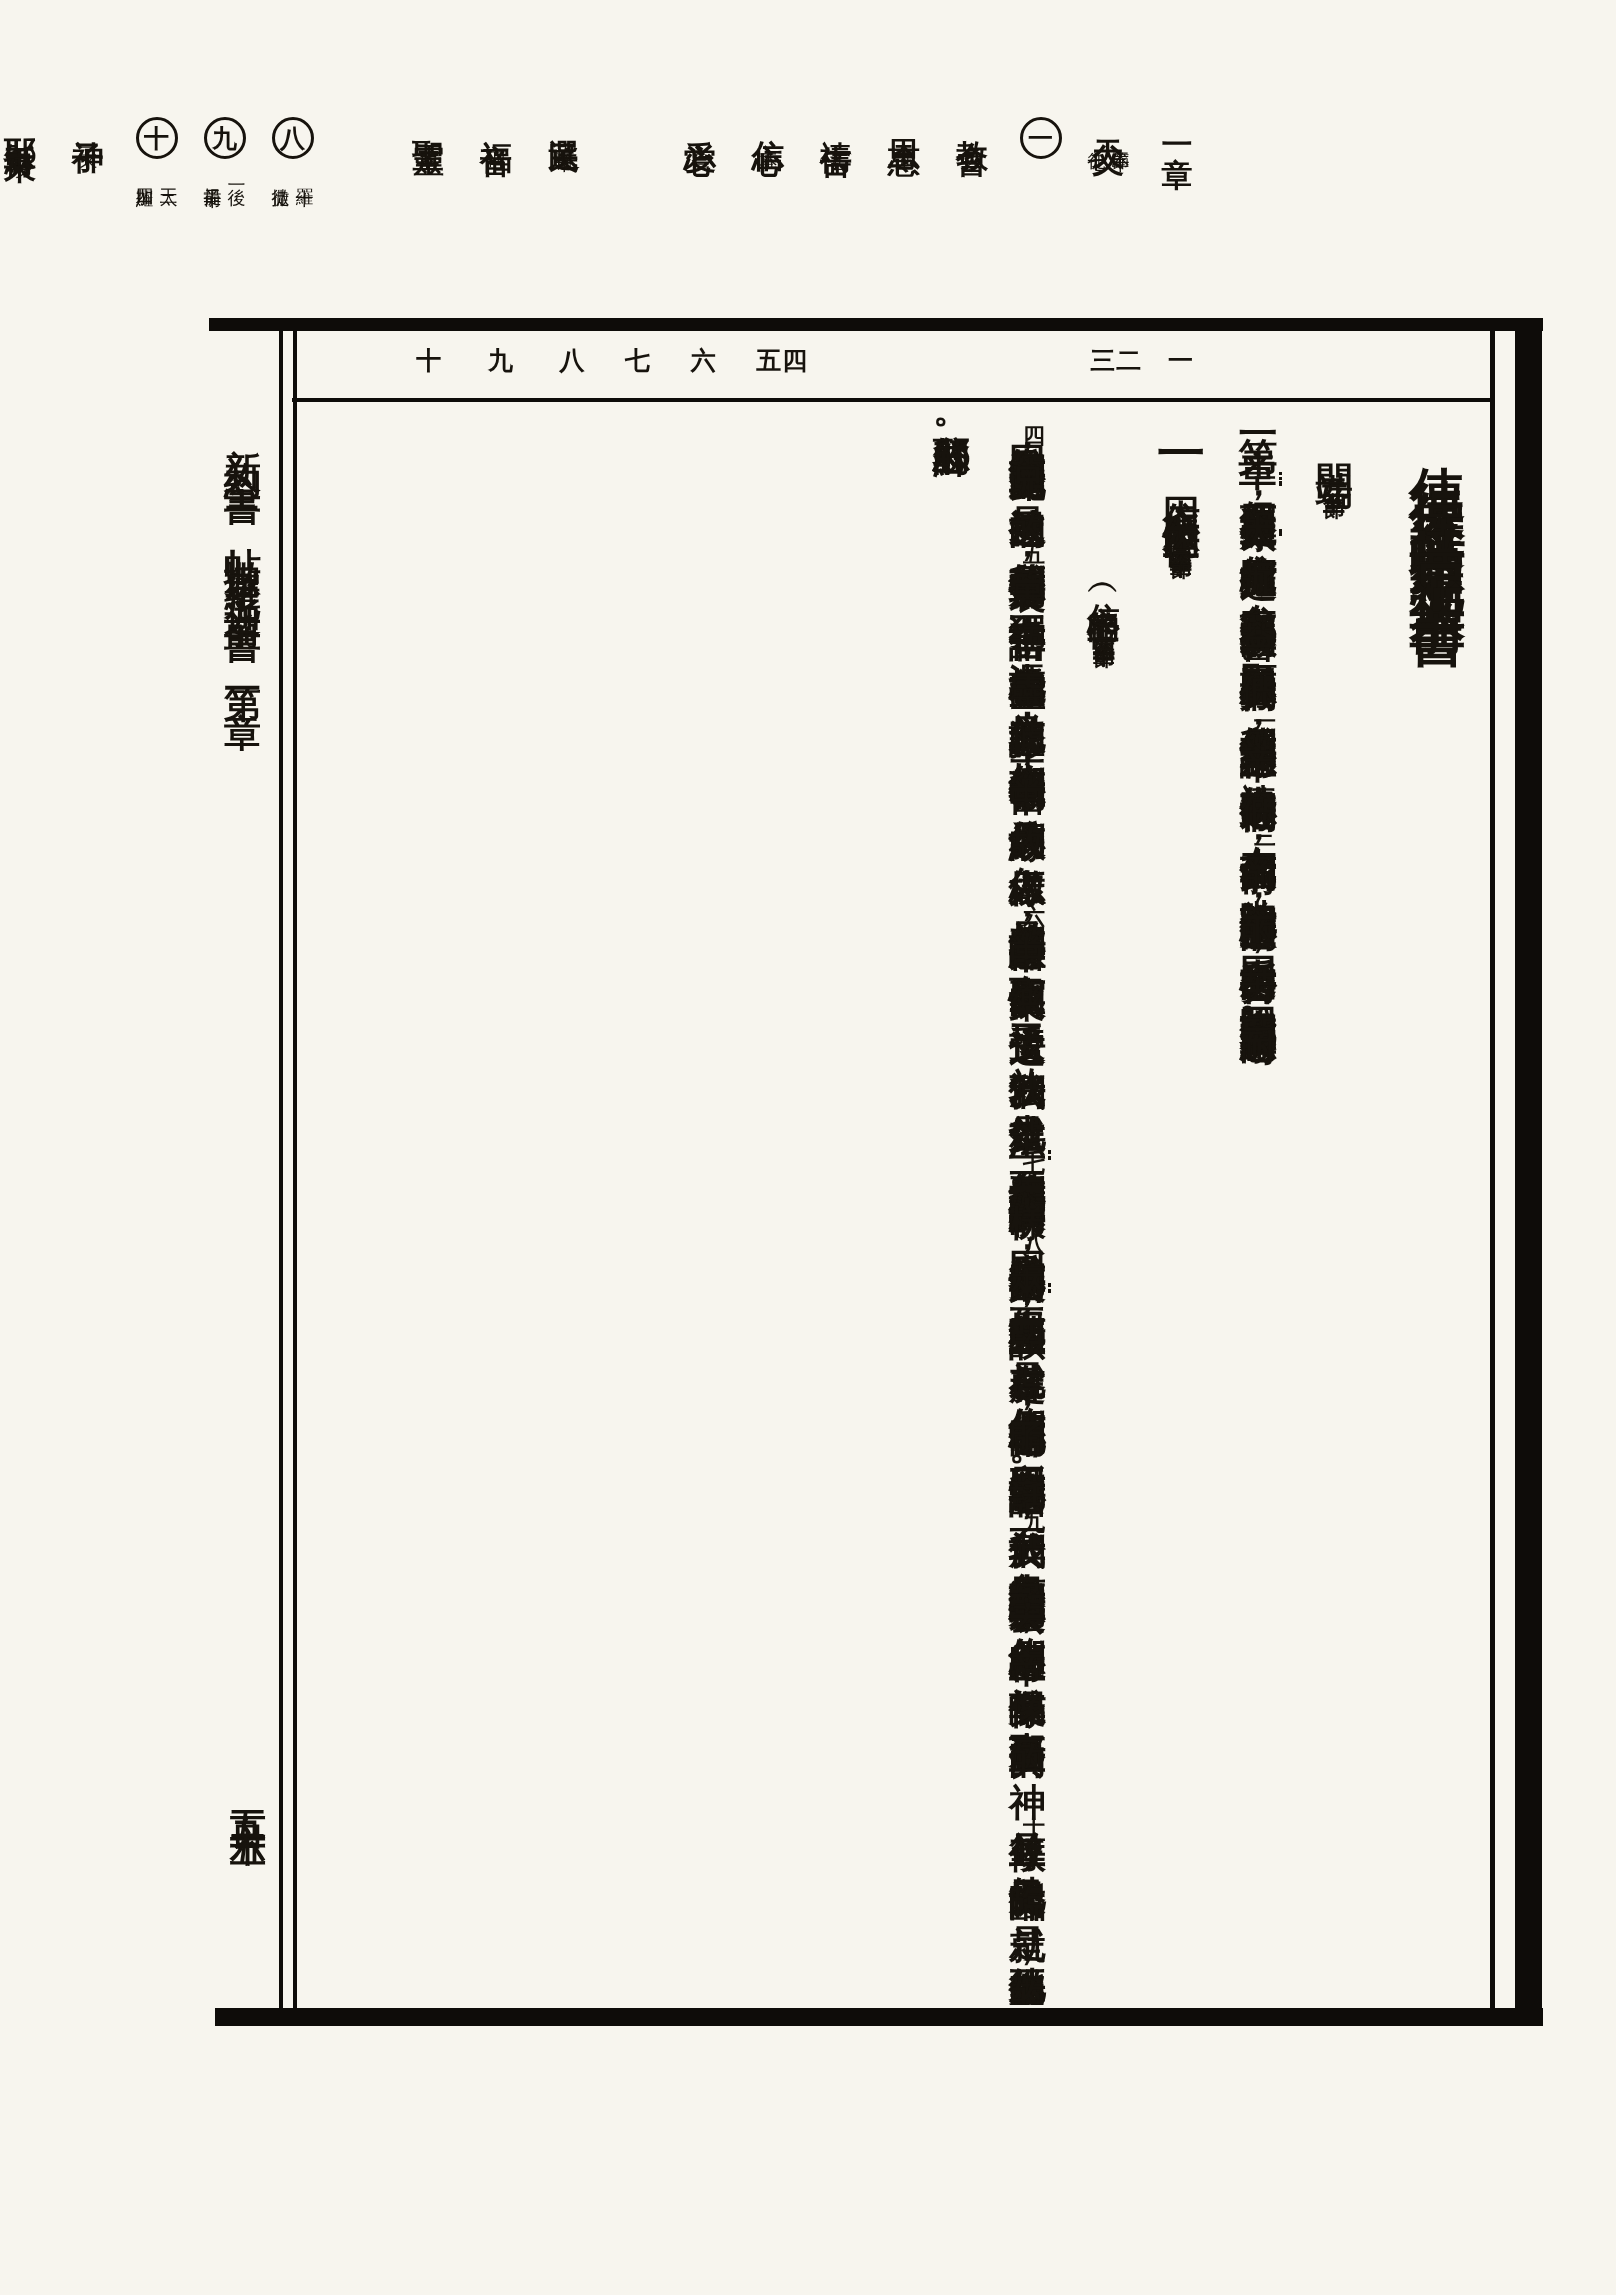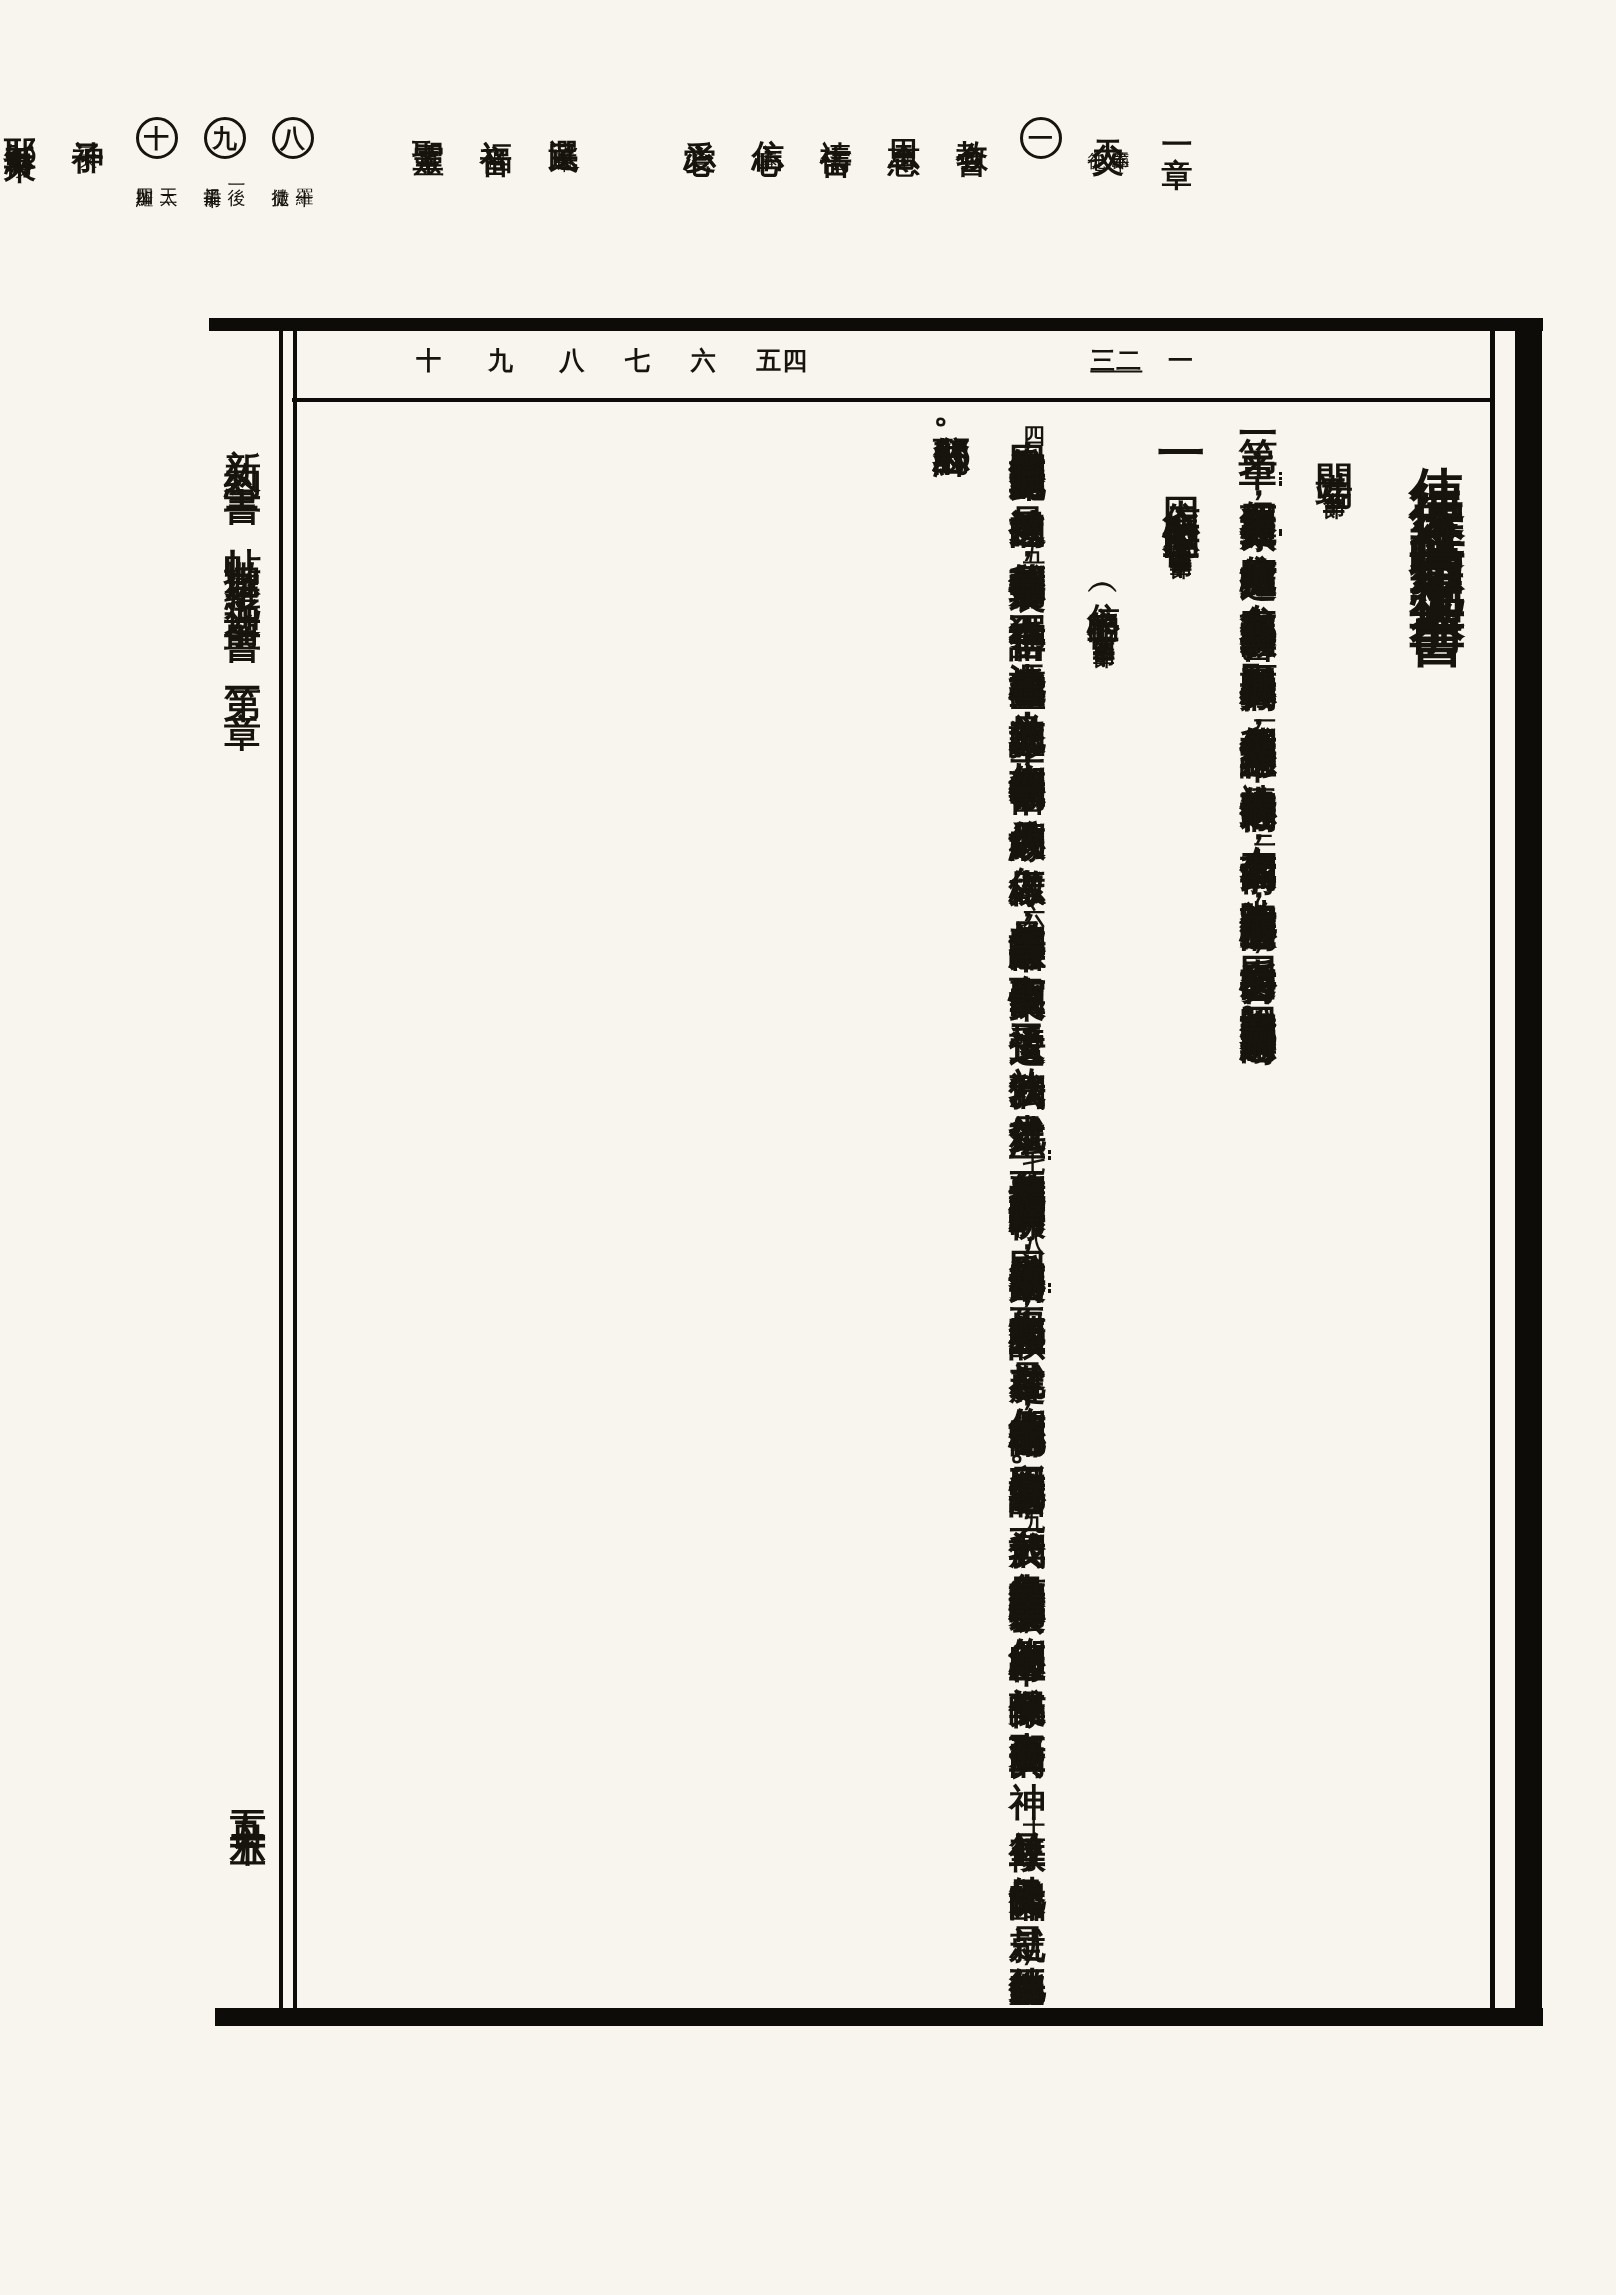--- a/index.html
+++ b/index.html
@@ -186,21 +186,21 @@
     </div>
   </div>
 
 <div class="abs" id="verse-band">
     <span class="band-num" style="left: 10%;">十</span>
     <span class="band-num" style="left: 16%;">九</span>
     <span class="band-num" style="left: 22%;">八</span>
     <span class="band-num" style="left: 27.5%;">七</span>
     <span class="band-num" style="left: 33%;">六</span>
     <span class="band-num" style="left: 38.5%;">五四</span>
-    <span class="band-num" style="left: 66.5%; text-decoration: underline;">三二</span>
+    <span class="band-num" style="left: 66.5%;">三二</span>
     <span class="band-num" style="left: 73%;">一</span>
   </div>
 
 <div class="abs" id="margin-title">
   <span>新約全書</span><span class="m-gap">帖撒羅尼迦前書</span><span class="m-gap">第一章</span>
 </div>
 <div class="abs" id="page-number">五百六十五</div>
 
 <div class="abs" id="main-text">
   <div class="block-title">使徒保羅達帖撒羅尼迦人前書</div>

